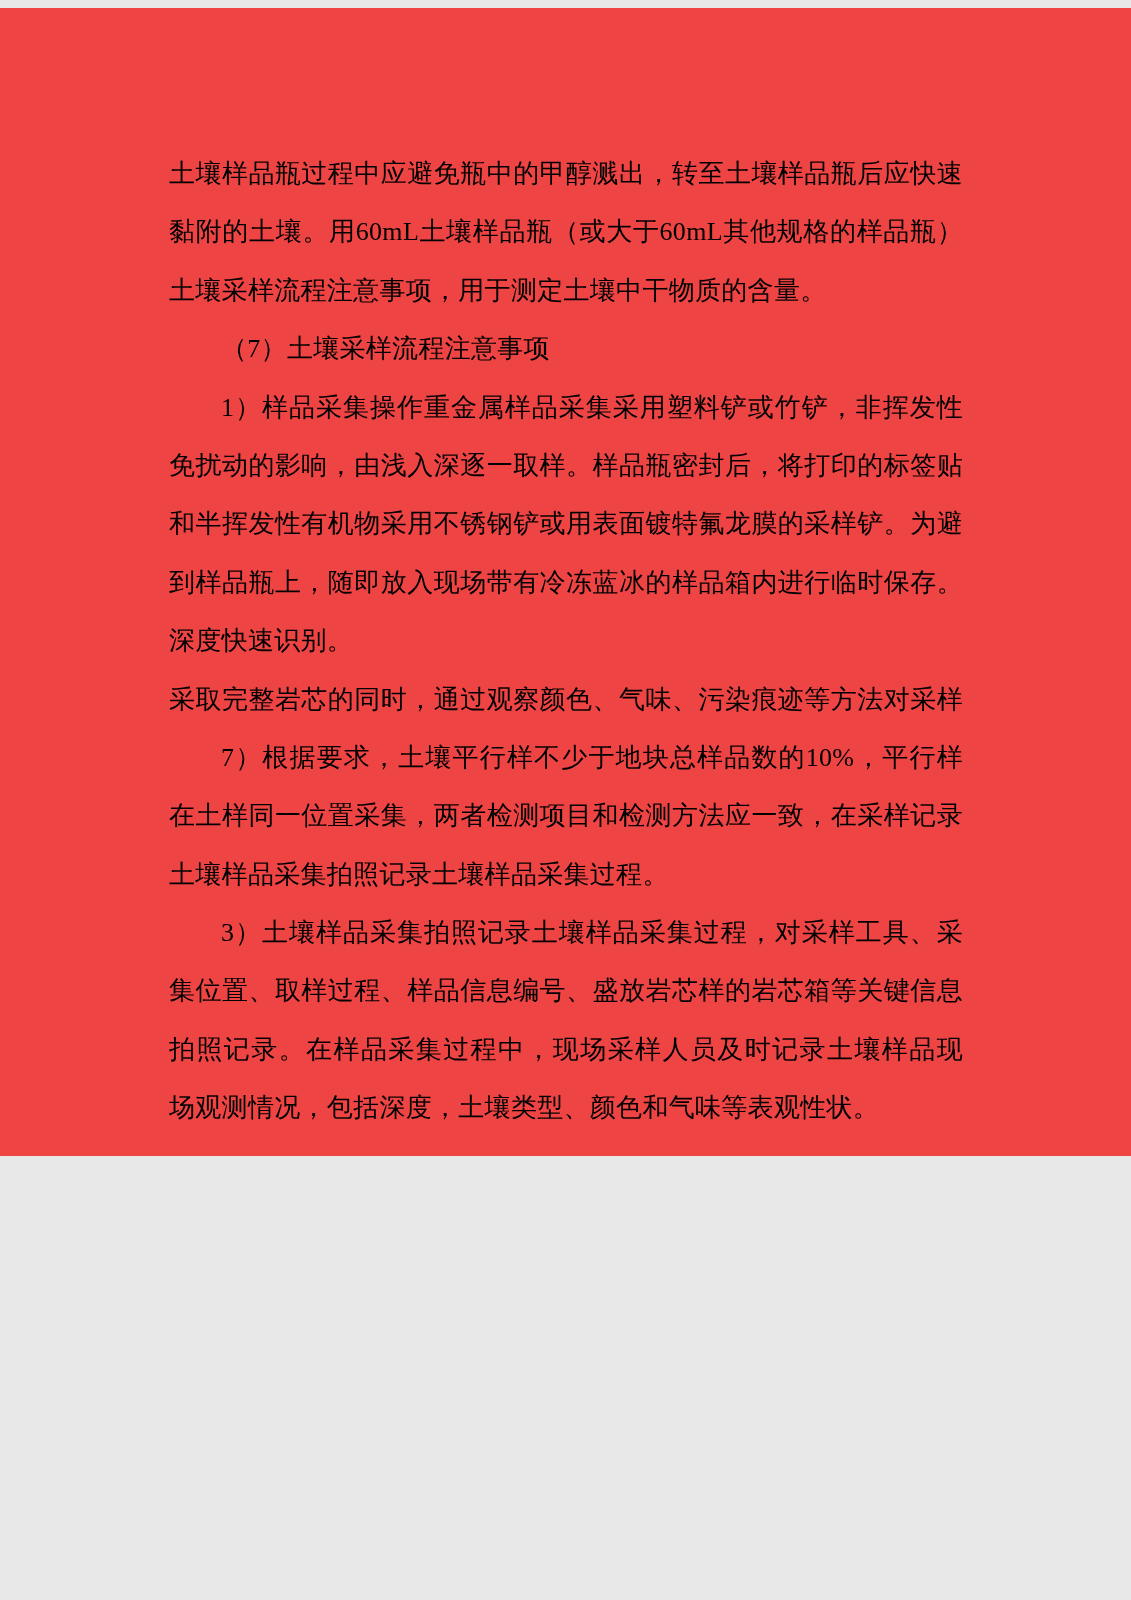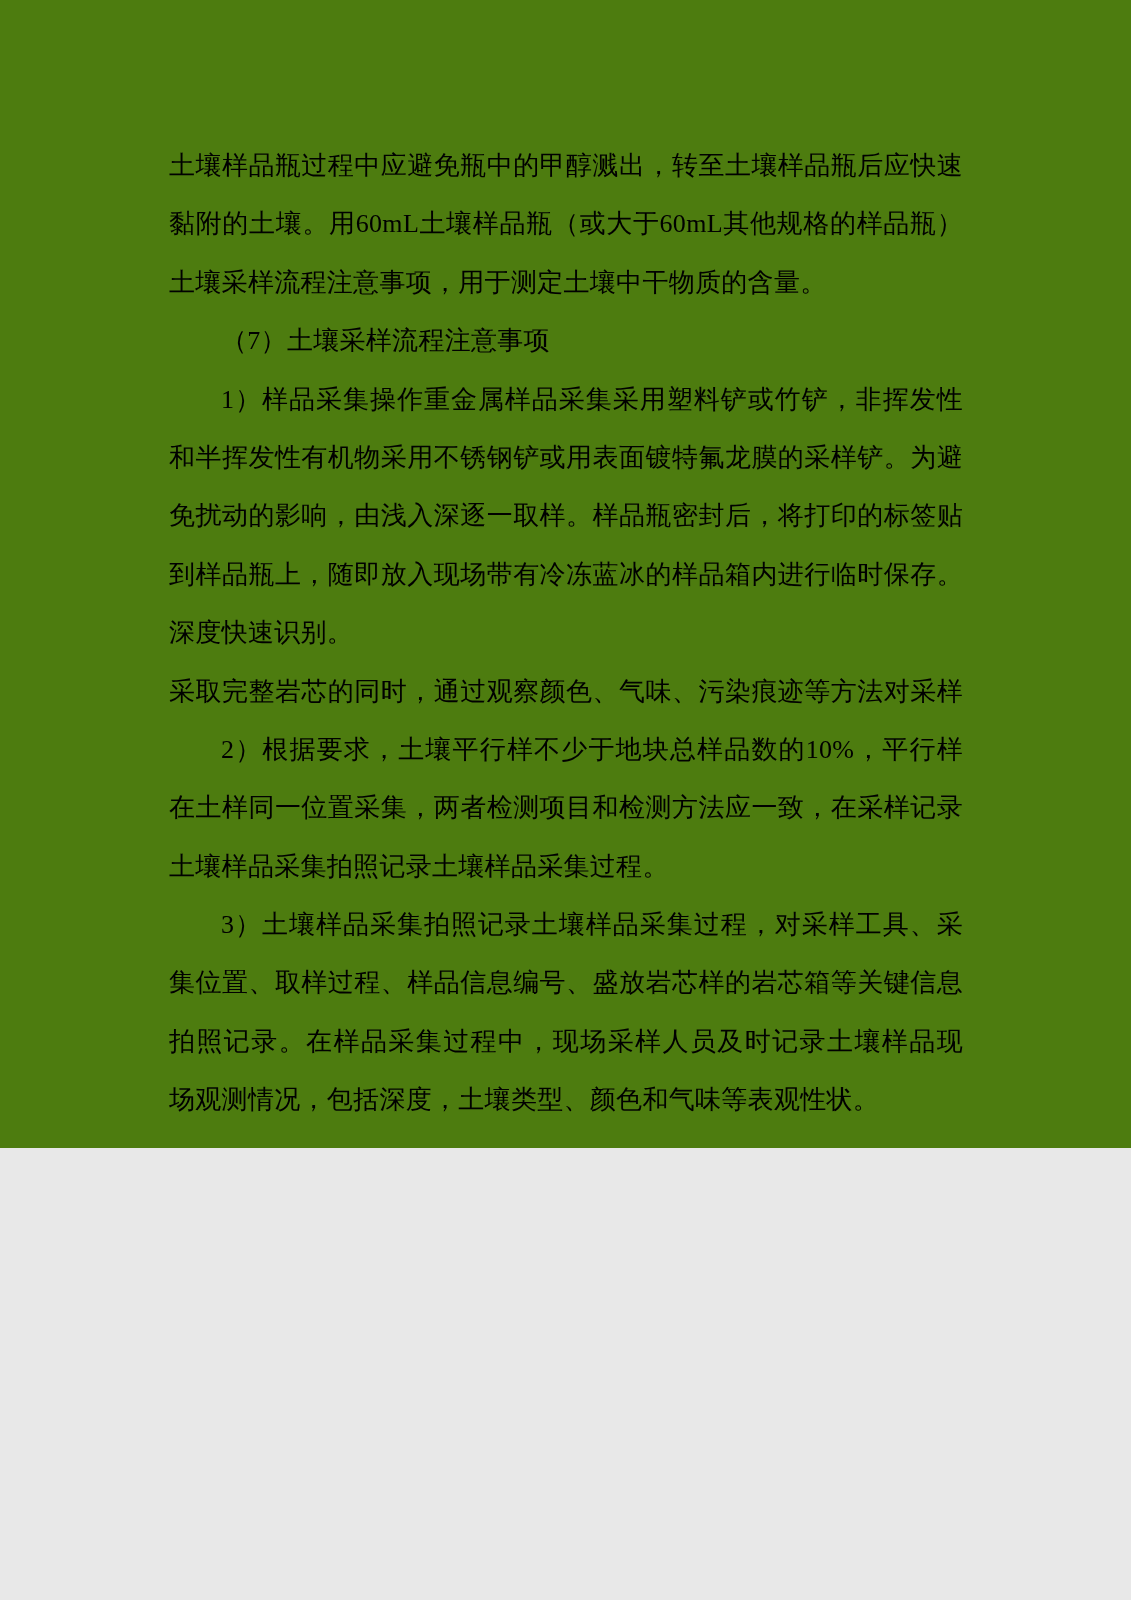--- a/index.html
+++ b/index.html
@@ -4,24 +4,25 @@
 <style>
   html, body {
     margin: 0;
     padding: 0;
     background: #e8e8e8;
   }
   .page {
     position: relative;
     width: 1131px;
     height: 1148px;
-    background: #4d7c0f;
+    background: #ef4444;
     overflow: hidden;
     font-family: "Liberation Serif", serif;
     color: #000000;
+    margin-top: 8px;
   }
   .doc-body {
     position: absolute;
     left: 169px;
     top: 137px;
     width: 794px;
   }
   .paragraph {
     margin: 0;
   }
@@ -72,28 +73,28 @@
       <div class="paragraph">
         <div class="line justified">土壤样品瓶过程中应避免瓶中的甲醇溅出，转至土壤样品瓶后应快速</div>
         <div class="line justified">黏附的土壤。用60mL土壤样品瓶（或大于60mL其他规格的样品瓶）</div>
         <div class="line">土壤采样流程注意事项，用于测定土壤中干物质的含量。</div>
       </div>
       <div class="paragraph">
         <div class="line indented">（7）土壤采样流程注意事项</div>
       </div>
       <div class="paragraph">
         <div class="line justified indented">1）样品采集操作重金属样品采集采用塑料铲或竹铲，非挥发性</div>
+        <div class="line justified">免扰动的影响，由浅入深逐一取样。样品瓶密封后，将打印的标签贴</div>
         <div class="line justified">和半挥发性有机物采用不锈钢铲或用表面镀特氟龙膜的采样铲。为避</div>
-        <div class="line justified">免扰动的影响，由浅入深逐一取样。样品瓶密封后，将打印的标签贴</div>
         <div class="line justified">到样品瓶上，随即放入现场带有冷冻蓝冰的样品箱内进行临时保存。</div>
         <div class="line">深度快速识别。</div>
         <div class="line justified">采取完整岩芯的同时，通过观察颜色、气味、污染痕迹等方法对采样</div>
       </div>
       <div class="paragraph">
-        <div class="line justified indented">2）根据要求，土壤平行样不少于地块总样品数的10%，平行样</div>
+        <div class="line justified indented">7）根据要求，土壤平行样不少于地块总样品数的10%，平行样</div>
         <div class="line justified">在土样同一位置采集，两者检测项目和检测方法应一致，在采样记录</div>
         <div class="line">土壤样品采集拍照记录土壤样品采集过程。</div>
       </div>
       <div class="paragraph">
         <div class="line justified indented">3）土壤样品采集拍照记录土壤样品采集过程，对采样工具、采</div>
         <div class="line justified">集位置、取样过程、样品信息编号、盛放岩芯样的岩芯箱等关键信息</div>
         <div class="line justified">拍照记录。在样品采集过程中，现场采样人员及时记录土壤样品现</div>
         <div class="line">场观测情况，包括深度，土壤类型、颜色和气味等表观性状。</div>
       </div>
       <div class="heading"><span class="heading-number">7.2.2</span><span class="heading-title">地下水</span></div>

